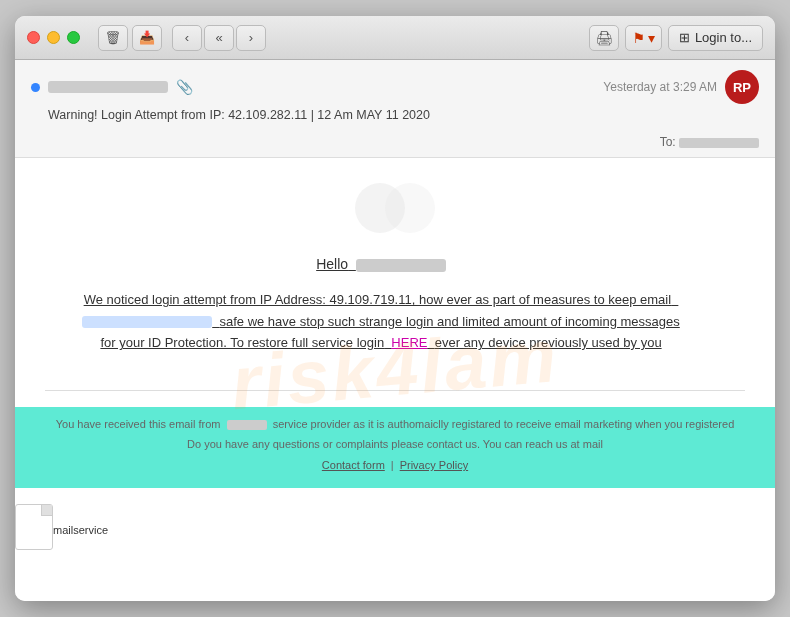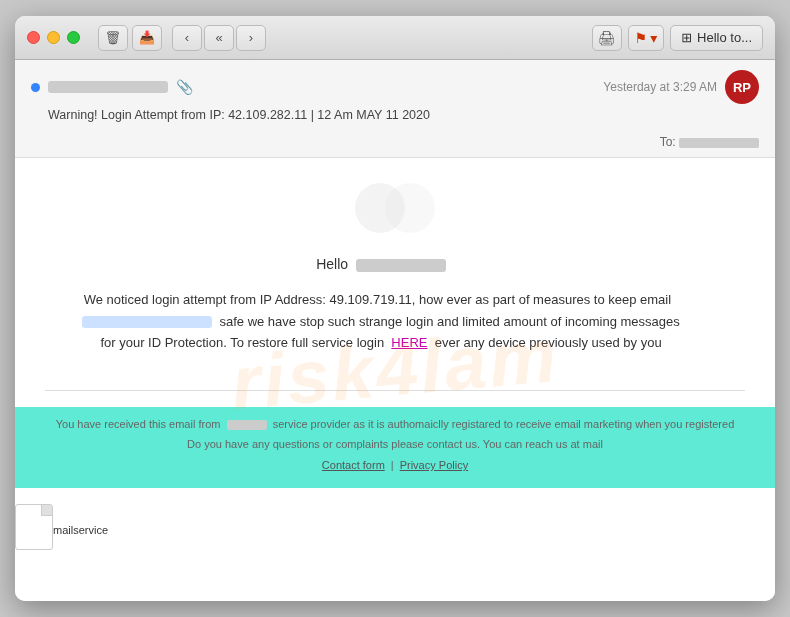--- a/index.html
+++ b/index.html
@@ -247,20 +247,21 @@
       justify-content: center;
       padding: 20px 0 10px 0;
       position: relative;
     }
 
     .email-content {
       padding: 10px 88px 20px 60px;
       font-size: 13.5px;
       color: #333;
       line-height: 1.6;
+      text-decoration: underline;
     }
 
     .greeting {
       text-align: center;
       font-size: 14px;
       margin-bottom: 14px;
     }
 
     .greeting .name-blur {
       display: inline-block;
@@ -409,21 +410,21 @@
     </div>
 
     <div class="titlebar-right">
       <div class="print-icon">🖨</div>
       <div class="flag-btn">
         <span>⚑</span>
         <span>▾</span>
       </div>
       <div class="move-to-btn">
         <span>⊞</span>
-        <span>Hello to...</span>
+        <span>Login to...</span>
       </div>
     </div>
   </div>
 
   <div class="email-header">
     <div class="email-meta-row">
       <div class="sender-info">
         <div class="sender-dot"></div>
         <span class="sender-name-blur"></span>
         <span class="attachment-icon">📎</span>

